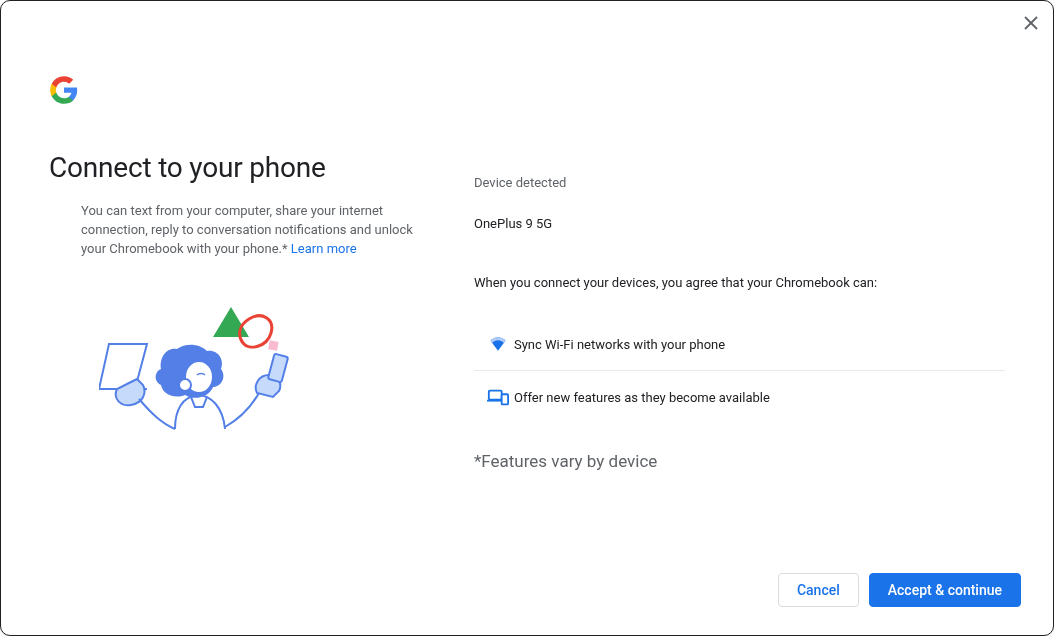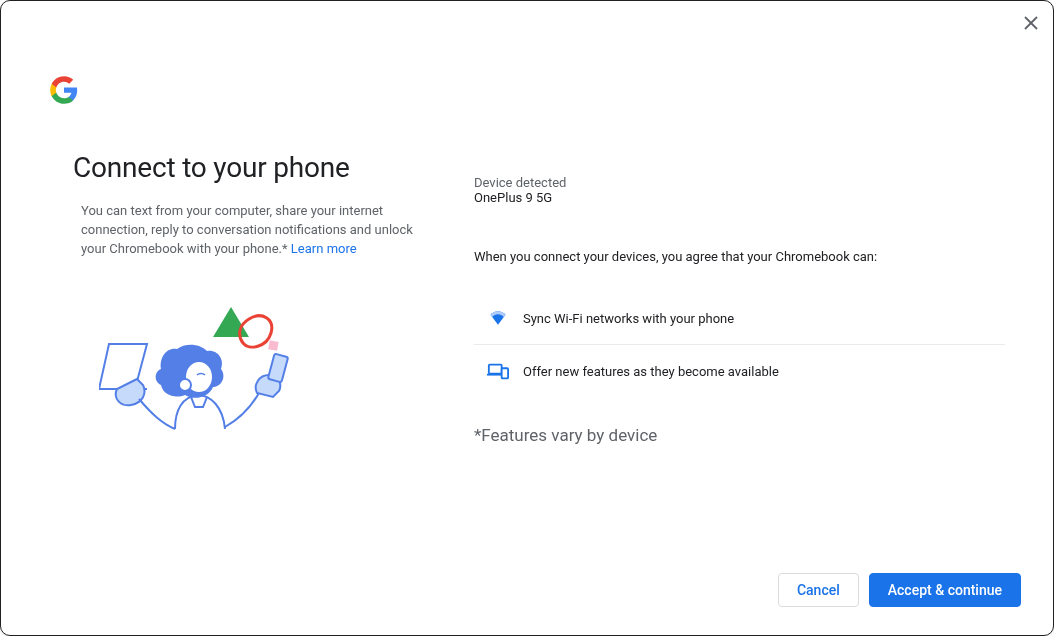--- a/index.html
+++ b/index.html
@@ -56,21 +56,20 @@
       width: 30px;
       height: 30px;
       margin-bottom: 42px;
     }
     .heading {
       font-size: 28px;
       font-weight: 400;
       color: #202124;
       margin-bottom: 18px;
       letter-spacing: -0.2px;
-      margin-left: 24px;
     }
     .description {
       font-size: 13px;
       line-height: 1.45;
       color: #5f6368;
       margin-left: 32px;
     }
     .learn-more {
       color: #1a73e8;
       text-decoration: none;
@@ -78,40 +77,40 @@
     }
     .illustration {
       margin-top: 30px;
       margin-left: 50px;
       width: 240px;
       height: 160px;
     }
     .label-small {
       font-size: 13px;
       color: #5f6368;
-      margin-bottom: 0;
+      margin-bottom: 26px;
     }
     .device-name {
       font-size: 13px;
       color: #202124;
       margin-bottom: 44px;
     }
     .agree-text {
       font-size: 13px;
       color: #202124;
       margin-bottom: 28px;
       margin-top: 23px;
     }
     .feature-list {
       list-style: none;
     }
     .feature-item {
       display: flex;
       align-items: center;
-      gap: 13px;
+      gap: 4px;
       padding: 14px 0;
       border-bottom: 1px solid #e8eaed;
     }
     .feature-item:last-of-type {
       border-bottom: none;
     }
     .feature-icon {
       width: 24px;
       height: 24px;
       display: flex;

